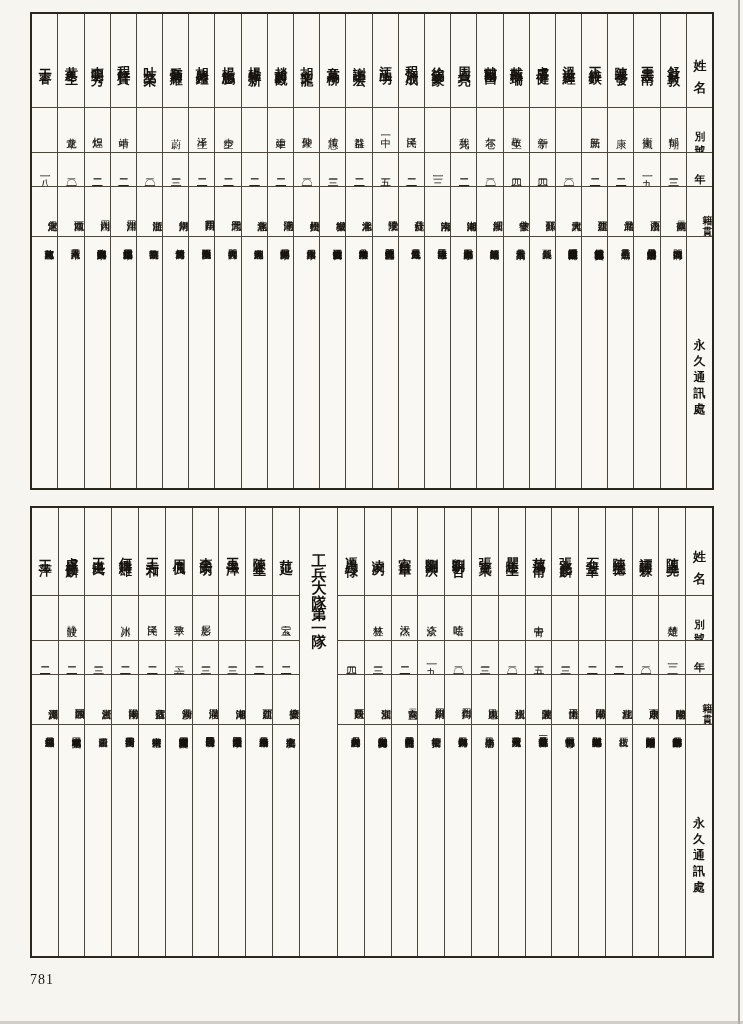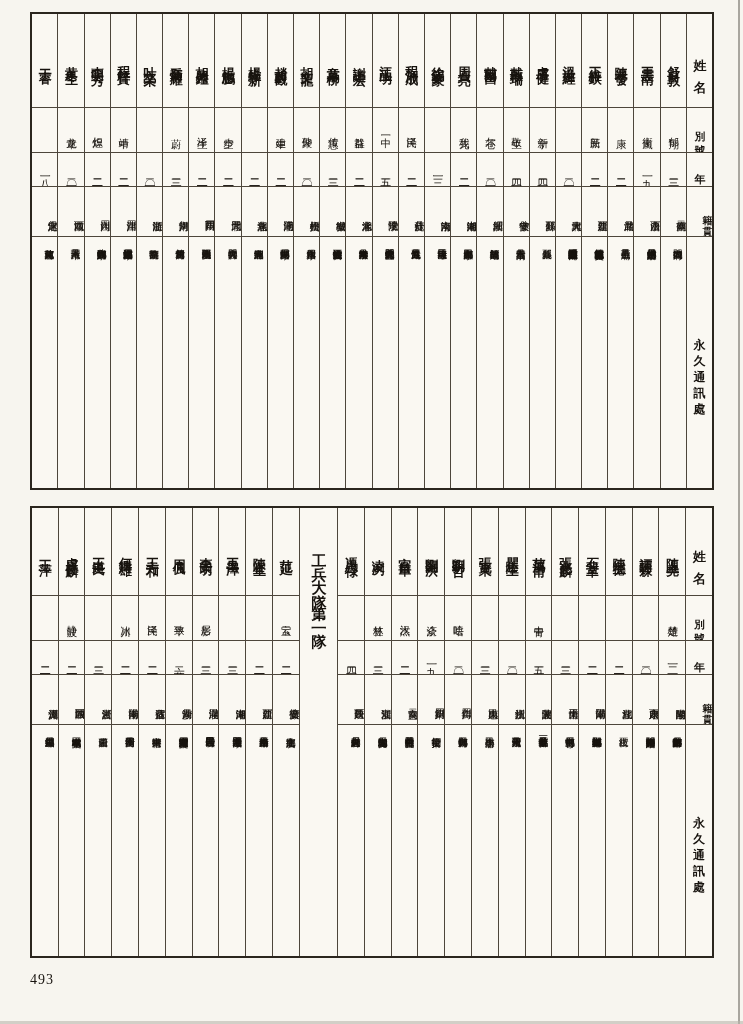--- a/index.html
+++ b/index.html
@@ -413,16 +413,16 @@
         <div class="cell address">城固城內李家宅巷交</div>
       </div>
       <div class="col person">
         <div class="cell name vt">王萍</div>
         <div class="cell alias vt"></div>
         <div class="cell age vt">二二</div>
         <div class="cell origin">貴州湄潭</div>
         <div class="cell address">湄潭義泉鎮郵局</div>
       </div>
     </div>
-  <div class="page-number">493</div>
+  <div class="page-number">781</div>
   <div class="scan-edge-right"></div>
   <div class="scan-edge-bottom"></div>
 </div>
 
 </body></html>

